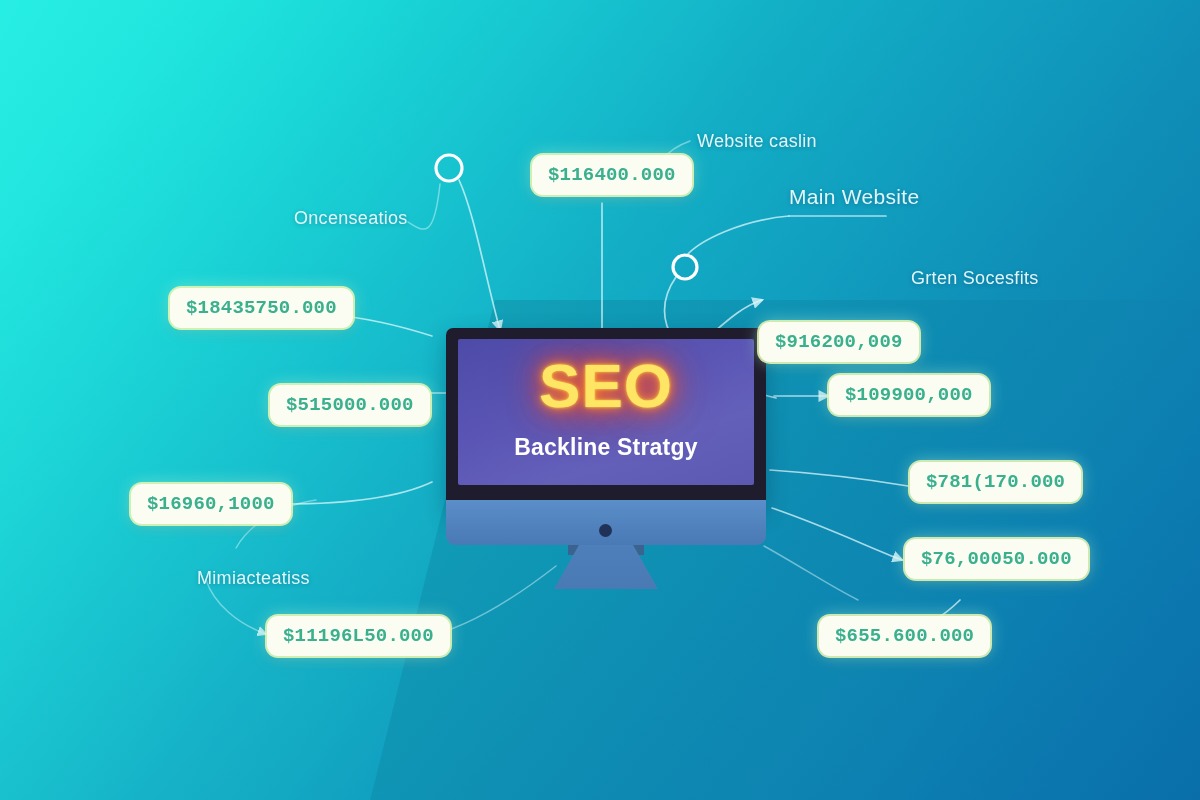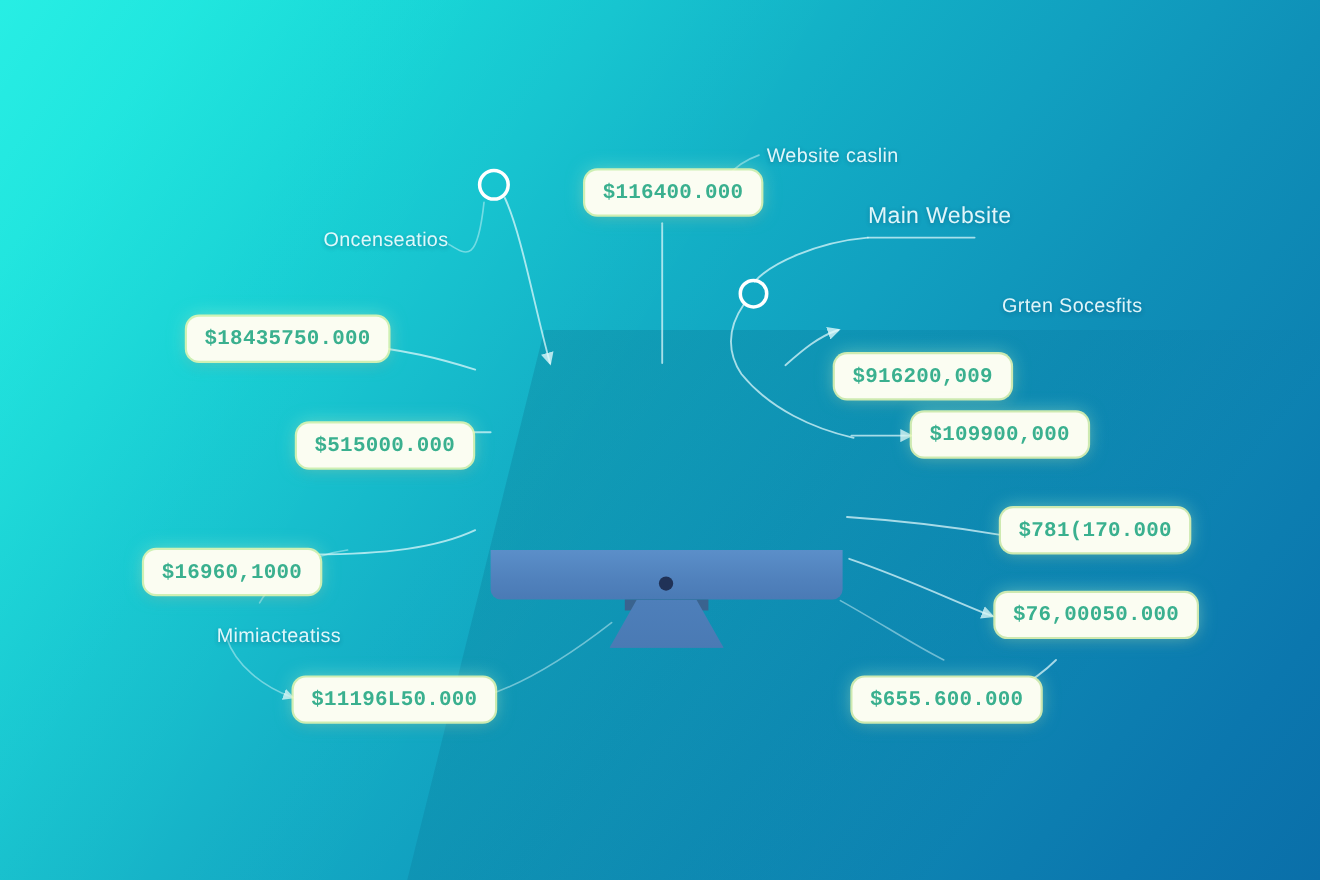--- a/index.html
+++ b/index.html
@@ -243,37 +243,43 @@
 
     <path class="wire" d="M 960 600 C 944 616, 924 628, 902 636" marker-end="url(#ah)"></path>
 
     <path class="wire-soft" d="M 764 546 C 800 566, 830 586, 858 600"></path>
 
     <circle class="node-ring" cx="449" cy="168" r="13"></circle>
     <circle class="node-ring" cx="685" cy="267" r="12"></circle>
   </svg>
 
   <div class="monitor">
+    <div class="monitor-bezel">
+      <div class="monitor-screen">
+        <div class="screen-title">SEO</div>
+        <div class="screen-sub">Backline Stratgy</div>
+      </div>
+    </div>
     <div class="monitor-neck-base"></div>
     <div class="monitor-dot"></div>
     <div class="monitor-stand-top"></div>
     <div class="monitor-stand"></div>
   </div>
 
   <div id="overlay">
       <div class="chip" style="left: 532px; top: 155px;">$116400.000</div>
       <div class="chip" style="left: 170px; top: 288px;">$18435750.000</div>
       <div class="chip" style="left: 270px; top: 374px; margin-top: 11px;">$515000.000</div>
-      <div class="chip" style="left: 131px; top: 500px;">$16960,1000</div>
+      <div class="chip" style="left: 131px; top: 484px;">$16960,1000</div>
       <div class="chip" style="left: 267px; top: 616px;">$11196L50.000</div>
       <div class="chip" style="left: 759px; top: 274px; margin-top: 48px;">$916200,009</div>
       <div class="chip" style="left: 829px; top: 375px;">$109900,000</div>
       <div class="chip" style="left: 910px; top: 462px;">$781(170.000</div>
       <div class="chip" style="left: 905px; top: 539px;">$76,00050.000</div>
-      <div class="chip" style="left: 775px; top: 616px;">$655.600.000</div>
+      <div class="chip" style="left: 819px; top: 616px;">$655.600.000</div>
       <div class="annot" style="left: 697px; top: 131px;">Website caslin</div>
       <div class="annot big" style="left: 789px; top: 185px;">Main Website</div>
       <div class="annot" style="left: 294px; top: 208px;">Oncenseatios</div>
       <div class="annot" style="left: 911px; top: 268px;">Grten Socesfits</div>
       <div class="annot" style="left: 163px; top: 568px; margin-left: 34px;">Mimiacteatiss</div>
     </div>
 
 </div>
 
 </body></html>

